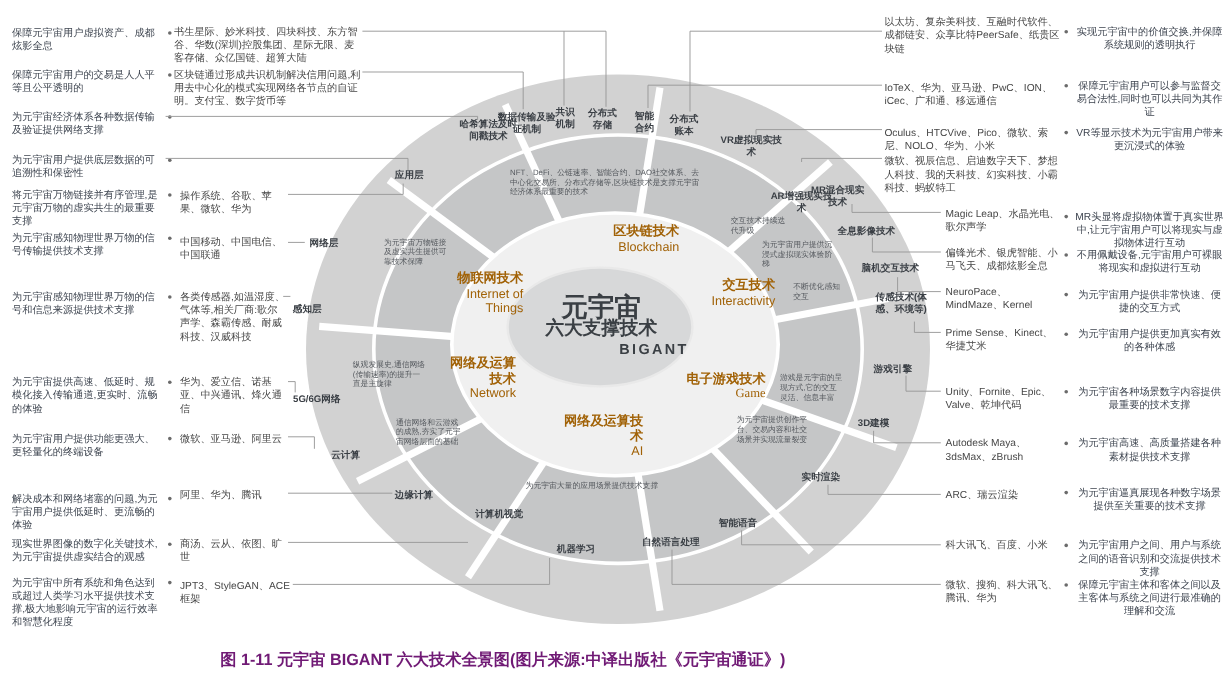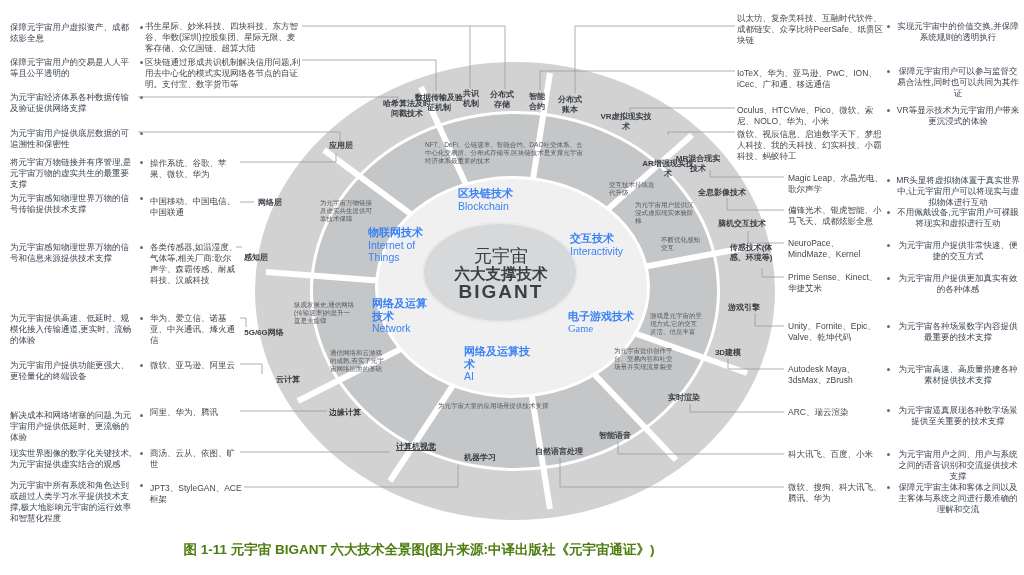--- a/index.html
+++ b/index.html
@@ -18,31 +18,31 @@
   .col-item { position:absolute; font-size:8.5px; line-height:11px; letter-spacing:0; }
   .ldesc { color:#3e4550; }
   .ldesc::after { content:""; position:absolute; right:-9px; top:4px; width:3px; height:3px; background:#6b6b6b; border-radius:50%; }
   .rdesc { color:#3e4550;text-align:center; }
   .rdesc::before { content:""; position:absolute; left:-8px; top:4px; width:3px; height:3px; background:#6b6b6b; border-radius:50%; }
   .lco, .rco { color:#474747; }
 
   .ring-label { position:absolute; font-size:8px; line-height:9.5px; text-align:center; color:#3a3f45; font-weight:bold; }
   .note { position:absolute; font-size:6.5px; line-height:8px; color:#55595e; }
 
-  .core { position:absolute; text-align:left; color:#3b82f6; }
+  .core { position:absolute; text-align:right; color:#a16207; }
   .core .zh { display:block; font-size:11px; font-weight:bold; line-height:12.5px; }
   .core .en { display:block; font-size:10.5px; line-height:12px; }
 
   .center-title { position:absolute; left:428px; top:247px; width:146px; text-align:center; color:#3a3f44; }
-  .center-title .t1 { display:block; font-size:18px; font-weight:normal; line-height:18px; }
+  .center-title .t1 { display:block; font-size:22px; font-weight:bold; line-height:18px; }
   .center-title .t2 { display:block; font-size:15.5px; font-weight:bold; line-height:17px; }
-  .center-title .t3 { display:block; font-size:19px; font-weight:bold; letter-spacing:2px; line-height:19px; }
+  .center-title .t3 { display:block; font-size:12px; font-weight:bold; letter-spacing:2px; line-height:19px;text-align:right; }
 
   .caption { position:absolute; left:0; top:541px; width:838px; text-align:center;
-             font-size:13.5px; font-weight:bold; color:#4d7c0f; }
+             font-size:13.5px; font-weight:bold; color:#701a75; }
 </style>
 </head>
 <body>
 
 <div class="stage">
 
   <div class="ellipse e1"></div>
   <div class="ellipse e2"></div>
 
   <svg class="svg-layer" viewBox="0 0 1024 575">
@@ -106,21 +106,21 @@
   <div class="ring-label" style="left:672px;top:154px;width:52px;">MR混合现实技术</div>
   <div class="ring-label" style="left:692px;top:188px;width:60px;">全息影像技术</div>
   <div class="ring-label" style="left:712px;top:219px;width:60px;">脑机交互技术</div>
   <div class="ring-label" style="left:728px;top:243px;width:46px;">传感技术(体感、环境等)</div>
   <div class="ring-label" style="left:724px;top:303px;width:40px;">游戏引擎</div>
   <div class="ring-label" style="left:708px;top:348px;width:40px;">3D建模</div>
   <div class="ring-label" style="left:664px;top:393px;width:40px;">实时渲染</div>
   <div class="ring-label" style="left:595px;top:431px;width:40px;">智能语音</div>
   <div class="ring-label" style="left:529px;top:447px;width:60px;">自然语言处理</div>
   <div class="ring-label" style="left:460px;top:453px;width:40px;">机器学习</div>
-  <div class="ring-label" style="left:392px;top:442px;width:48px;text-decoration:underline;">计算机视觉</div>
+  <div class="ring-label" style="left:392px;top:424px;width:48px;">计算机视觉</div>
   <div class="ring-label" style="left:325px;top:408px;width:40px;">边缘计算</div>
   <div class="ring-label" style="left:270px;top:375px;width:36px;">云计算</div>
   <div class="ring-label" style="left:238px;top:328px;width:52px;">5G/6G网络</div>
   <div class="ring-label" style="left:240px;top:253px;width:32px;">感知层</div>
   <div class="ring-label" style="left:254px;top:198px;width:32px;">网络层</div>
   <div class="ring-label" style="left:323px;top:141px;width:36px;">应用层</div>
 
   <div class="note" style="left:425px;top:141px;width:158px;">NFT、DeFi、公链速率、智能合约、DAO社交体系、去中心化交易所、分布式存储等,区块链技术是支撑元宇宙经济体系最重要的技术</div>
   <div class="note" style="left:320px;top:199px;width:52px;">为元宇宙万物链接及虚实共生提供可靠技术保障</div>
   <div class="note" style="left:609px;top:181px;width:48px;">交互技术持续迭代升级</div>

